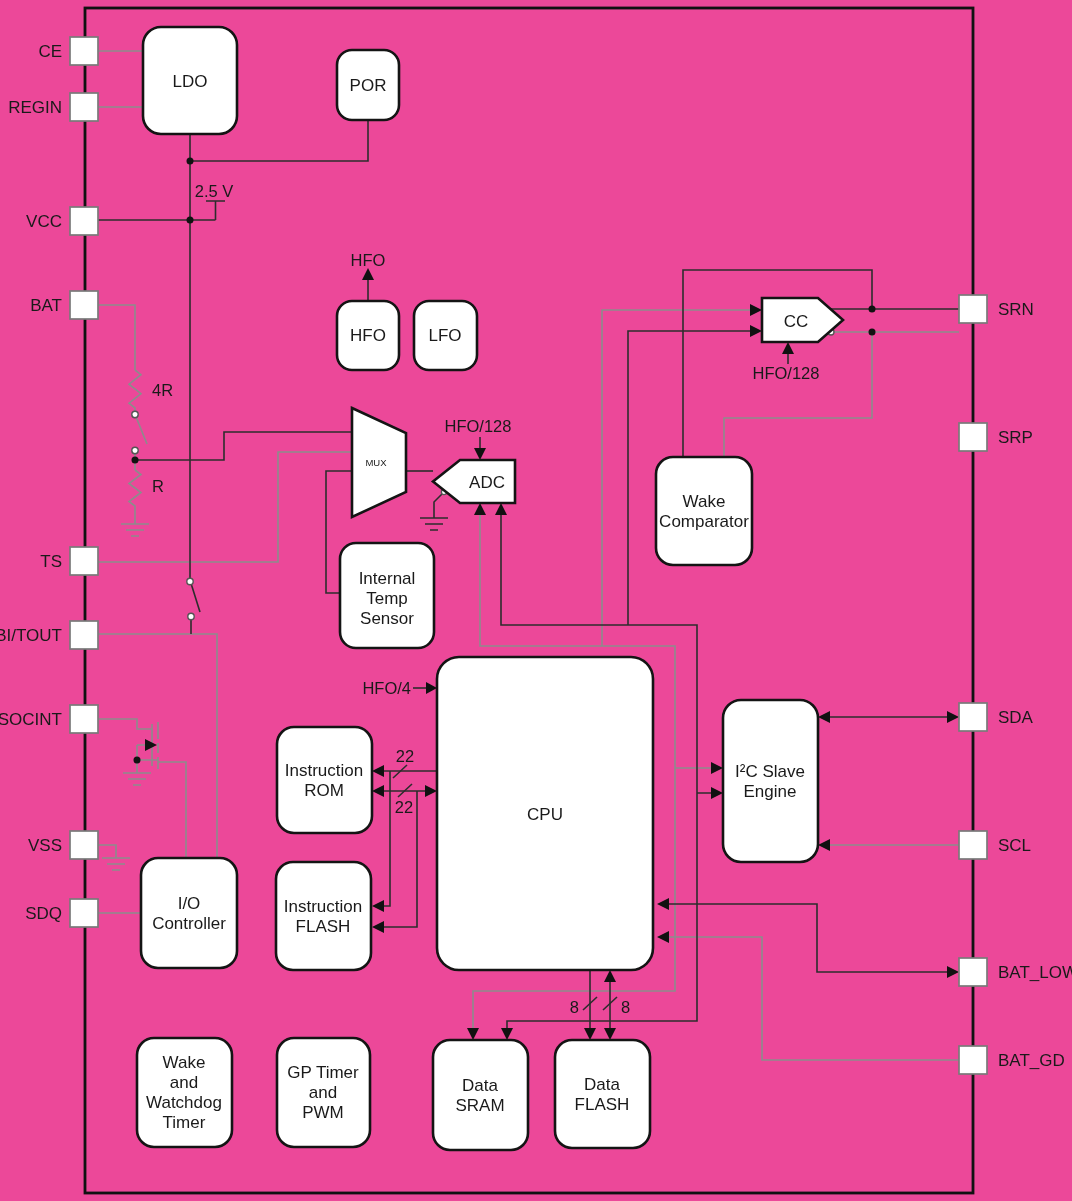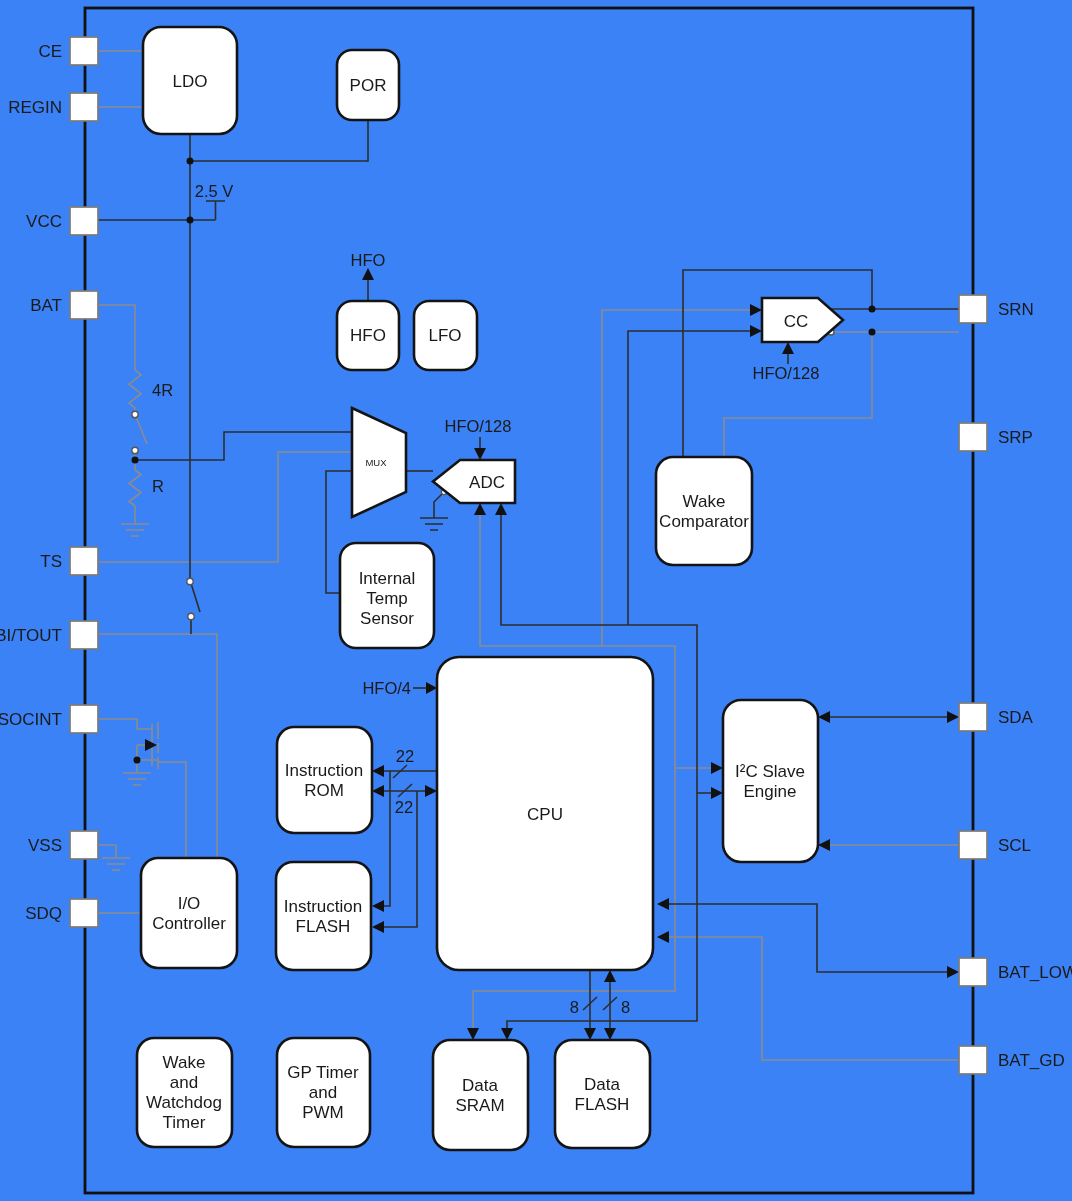--- a/index.html
+++ b/index.html
@@ -1,16 +1,16 @@
 <!DOCTYPE html>
 <html style="--wire-dark: #2d2d2d; --wire-gray: #8c8c8c; --block-border: #141414; --pin-border: #7a7a7a;"><head>
 <meta charset="utf-8">
 <style>
   html,body{margin:0;padding:0;background:#ffffff;}
-  #stage{position:relative;width:1072px;height:1201px;background:#3b82f6;
+  #stage{position:relative;width:1072px;height:1201px;background:#ec4899;
          font-family:"Liberation Sans", sans-serif;}
   svg{display:block;}
   .blk{fill:#ffffff;stroke:var(--block-border,#141414);stroke-width:2.6;}
   .pinbox{fill:#ffffff;stroke:var(--pin-border,#7a7a7a);stroke-width:1.7;}
   .wd{fill:none;stroke:var(--wire-dark,#2d2d2d);stroke-width:1.6;}
   .wg{fill:none;stroke:var(--wire-gray,#8c8c8c);stroke-width:1.6;}
   .ah{fill:#111111;stroke:none;}
   .dot{fill:#111111;stroke:none;}
   .oc{fill:#ffffff;stroke:#555555;stroke-width:1.4;}
   .lbl{font-size:17px;fill:#1a1a1a;}

